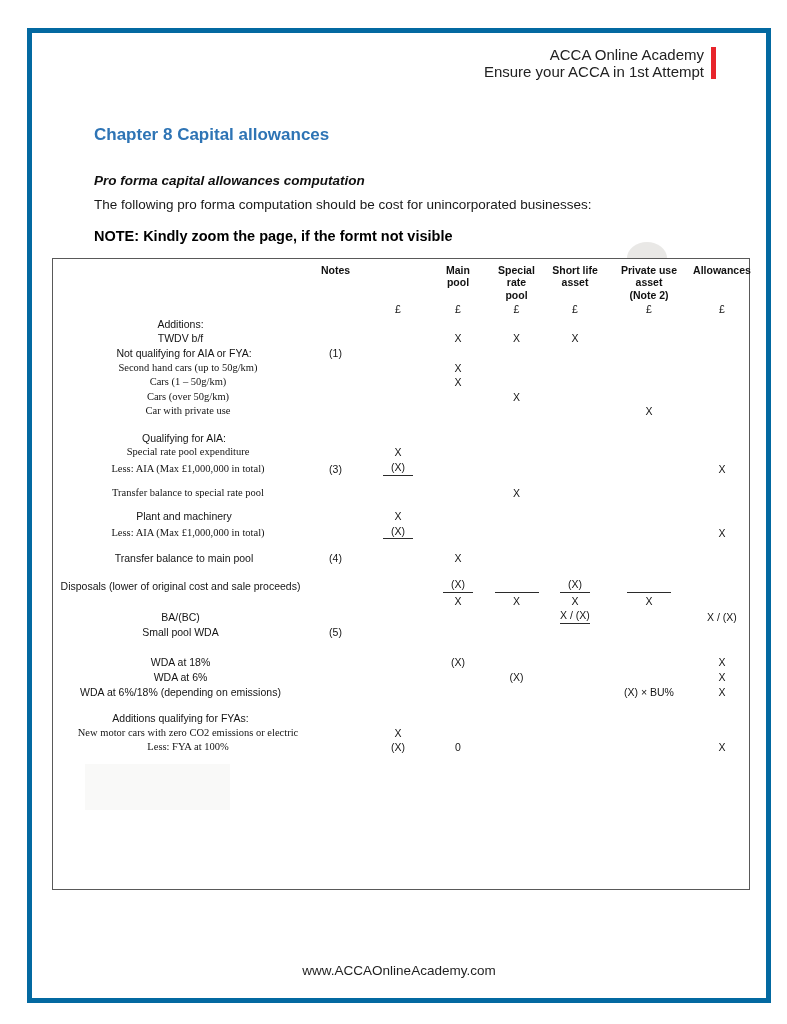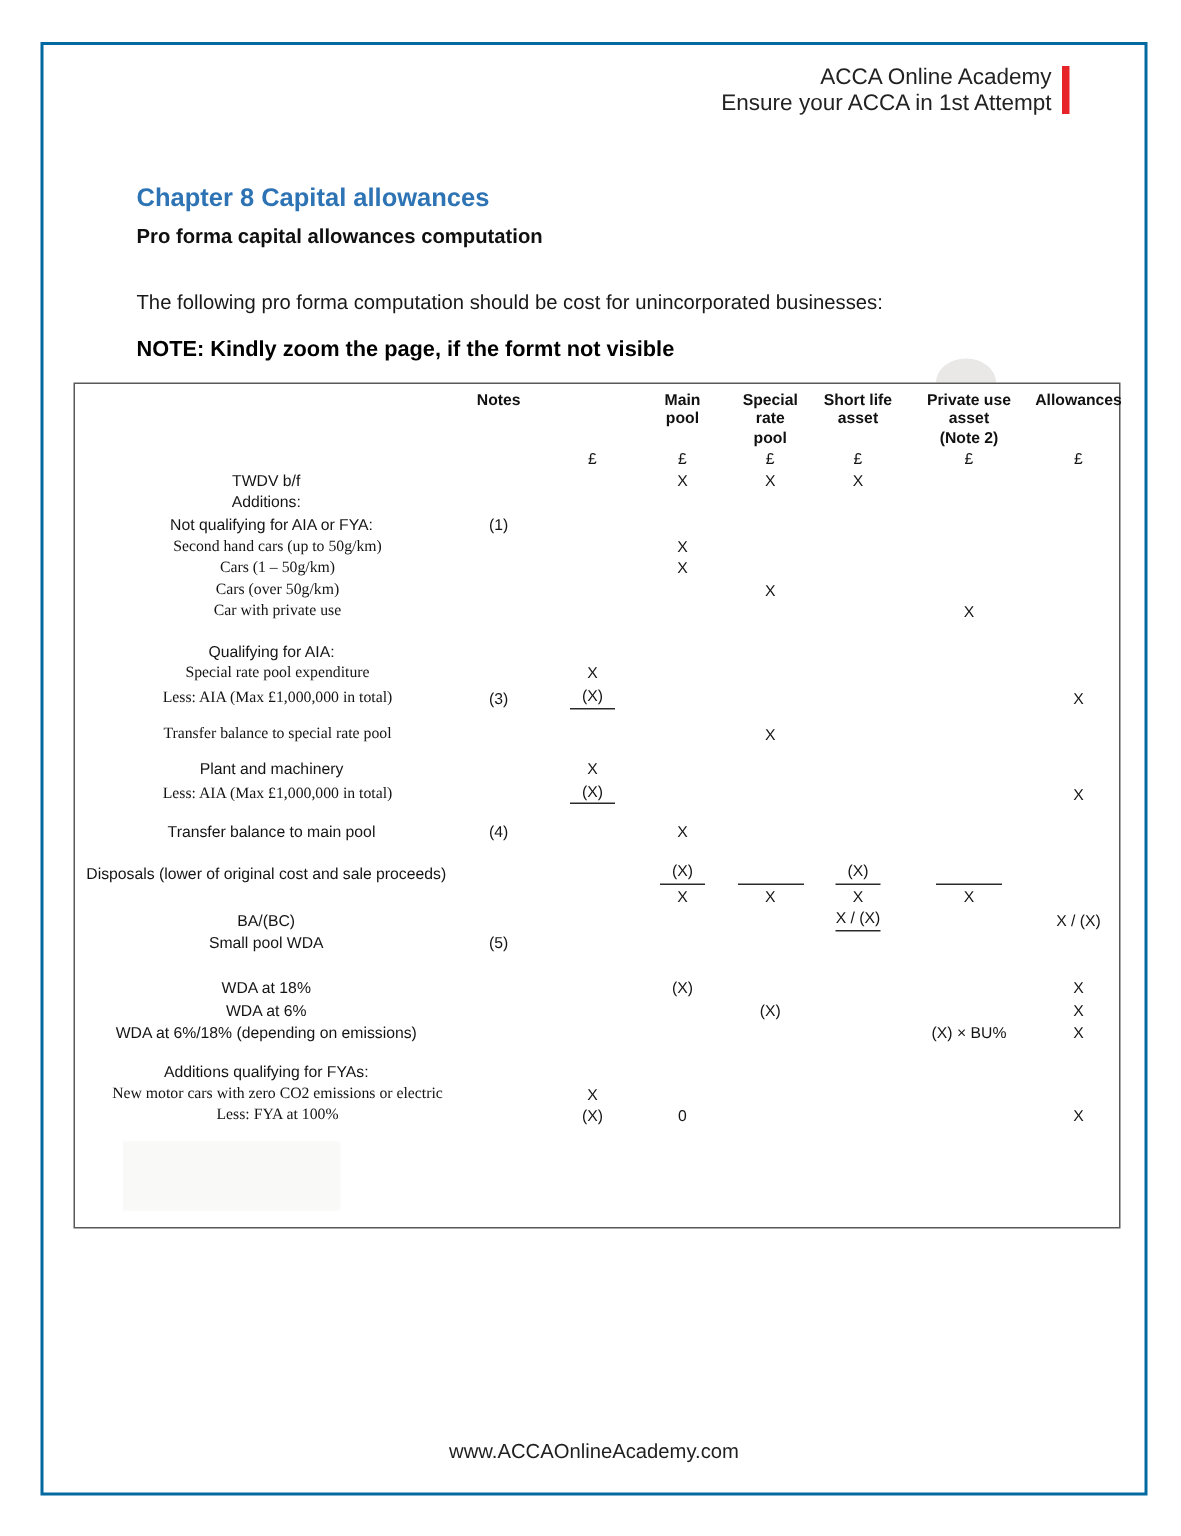--- a/index.html
+++ b/index.html
@@ -1,35 +1,35 @@
 <!DOCTYPE html>
 <html><head>
 <meta charset="utf-8">
 <style>
   html,body{margin:0;padding:0;background:#fff;}
   .screen{position:relative;width:787px;height:1024px;background:#ffffff;overflow:hidden;
           font-family:"Liberation Sans",sans-serif;color:#1b1b1b;}
   .page-frame{position:absolute;left:27px;top:28px;width:734px;height:965px;
-              border:2px solid #0369a1;background:#fff;}
+              border:5px solid #0369a1;background:#fff;}
   
   .doc-header{position:absolute;top:13px;right:50px;display:flex;align-items:stretch;gap:7px;}
   .doc-header .lines{text-align:right;font-size:15px;line-height:17px;color:#222;}
   .red-bar{width:5px;margin:1px 0;}
   
   .chapter{position:absolute;left:62px;top:92px;font-size:17px;font-weight:bold;text-align:center;}
-  .subtitle{position:absolute;left:62px;top:120px;font-size:13.5px;font-weight:bold;color:#101010;}
+  .subtitle{position:absolute;left:62px;top:140px;font-size:13.5px;font-weight:bold;color:#101010;font-style:italic;}
   .intro{position:absolute;left:62px;top:164px;font-size:13.5px;color:#181818;}
   .note{position:absolute;left:62px;top:195px;font-size:14.5px;font-weight:bold;color:#000;}
   
   .crescent{position:absolute;left:595px;top:209px;width:40px;height:16px;
             background:#cfccc8;opacity:.45;border-radius:50% 50% 0 0 / 100% 100% 0 0;}
   .faint-rect{position:absolute;left:53px;top:731px;width:145px;height:46px;
               background:rgba(170,165,160,0.07);}
   
-  .tbl-wrap{position:absolute;left:20px;top:225px;width:698px;height:564px;
+  .tbl-wrap{position:absolute;left:20px;top:225px;width:698px;height:632px;
             border:1px solid #595959;box-sizing:border-box;background:transparent;}
   table.proforma{border-collapse:collapse;width:100%;table-layout:fixed;}
   table.proforma th{font-size:10.5px;font-weight:bold;vertical-align:top;padding:5px 0 1px 0;
                     white-space:pre-line;line-height:1.18;text-align:center;color:#111;}
   table.proforma td{font-size:10.5px;text-align:center;vertical-align:bottom;
                     padding:1px 0;line-height:1.2;color:#141414;overflow:visible;}
   td.lbl{text-align:left;white-space:nowrap;}
   td.lbl.ind0{padding-left:5px;}
   td.lbl.ind1{padding-left:12px;}
   td.lbl.ind2{padding-left:20px;font-family:Liberation Serif, serif;}
@@ -97,36 +97,36 @@
               <td class="lbl ind0"></td>
               <td></td>
               <td><span class="val">£</span></td>
               <td><span class="val">£</span></td>
               <td><span class="val">£</span></td>
               <td><span class="val">£</span></td>
               <td><span class="val">£</span></td>
               <td><span class="val">£</span></td>
             </tr>
             <tr>
+              <td class="lbl ind0">Additions:</td>
+              <td></td>
+              <td></td>
+              <td></td>
+              <td></td>
+              <td></td>
+              <td></td>
+              <td></td>
+            </tr>
+            <tr>
               <td class="lbl ind0">TWDV b/f</td>
               <td></td>
               <td></td>
               <td><span class="val">X</span></td>
               <td><span class="val">X</span></td>
               <td><span class="val">X</span></td>
-              <td></td>
-              <td></td>
-            </tr>
-            <tr>
-              <td class="lbl ind0">Additions:</td>
-              <td></td>
-              <td></td>
-              <td></td>
-              <td></td>
-              <td></td>
               <td></td>
               <td></td>
             </tr>
             <tr>
               <td class="lbl ind1">Not qualifying for AIA or FYA:</td>
               <td><span class="val">(1)</span></td>
               <td></td>
               <td></td>
               <td></td>
               <td></td>

